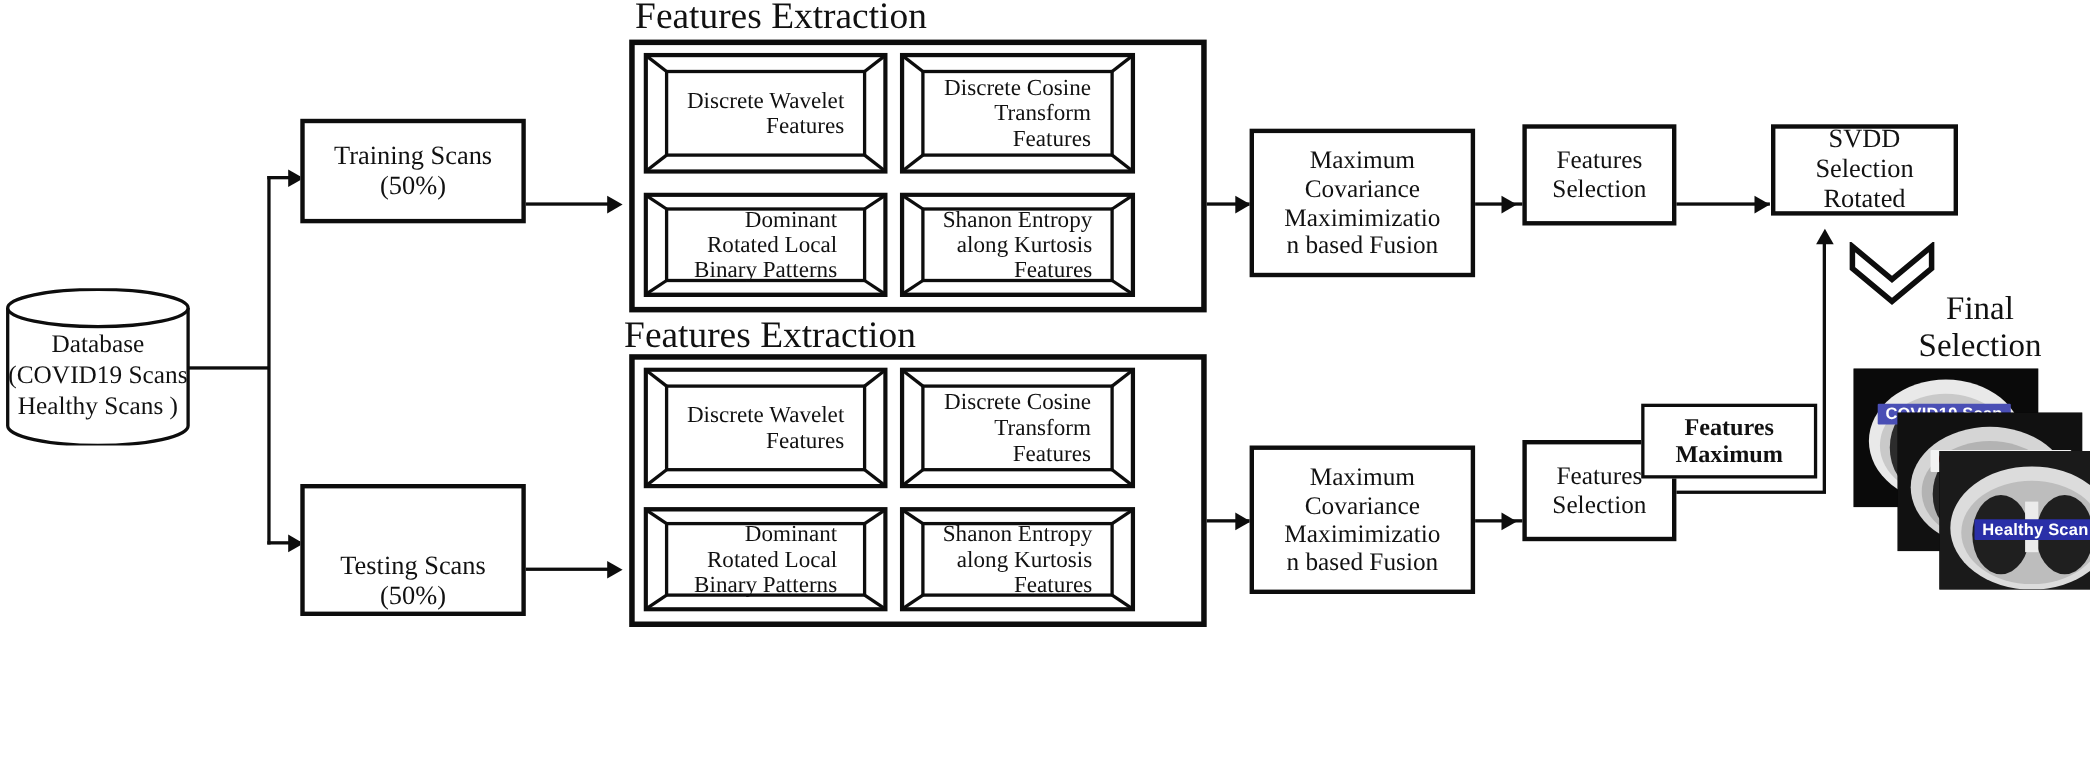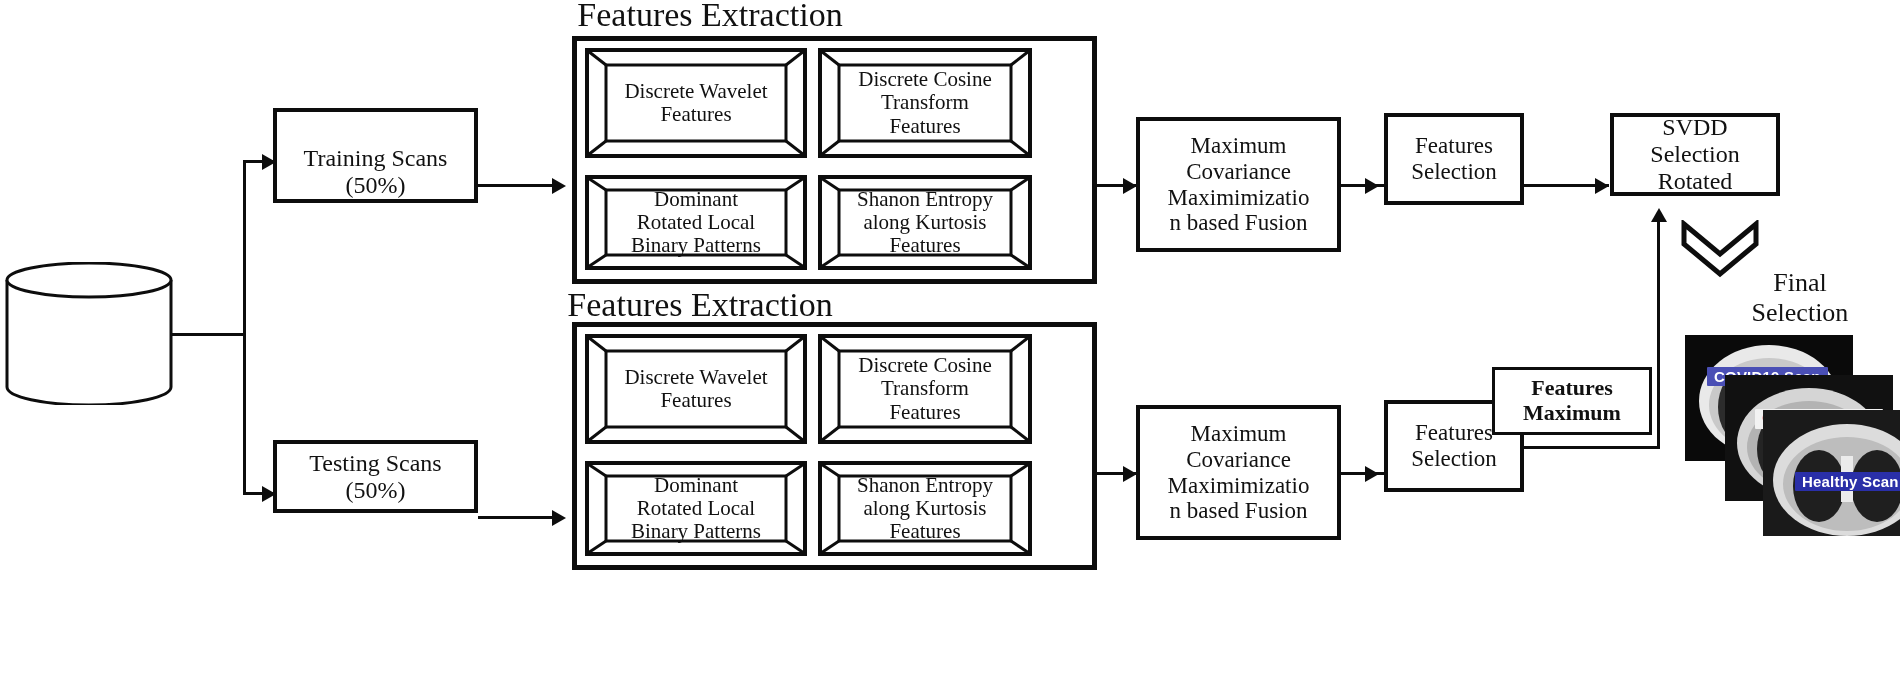--- a/index.html
+++ b/index.html
@@ -13,21 +13,21 @@
   .box-thin{border:3px solid #0d0d0d;background:#fff;box-sizing:border-box;}
 
   
   .group{border:5px solid #0d0d0d;background:#fff;box-sizing:border-box;}
 
   
   .bevel{box-sizing:border-box;position:absolute;}
   .bevel svg{position:absolute;left:0;top:0;}
   .bevel .lbl{position:absolute;left:11%;right:11%;top:0;bottom:0;
               display:flex;align-items:center;justify-content:center;
-              text-align:center;line-height:1.1;}
+              text-align:right;line-height:1.1;}
 
   
   .cyl{position:absolute;}
   .cyl svg{position:absolute;left:0;top:0;}
   .cyl .lbl{position:absolute;left:0;right:0;top:26%;
             text-align:center;line-height:1.22;}
 
   
   .hline{position:absolute;background:#0d0d0d;height:3px;}
   .vline{position:absolute;background:#0d0d0d;width:3px;}
@@ -52,37 +52,42 @@
 
 <div class="abs ctext ttl" style="left:560px;top:0px;width:300px;height:30px;">Features Extraction</div>
 
 <div class="abs ctext ttl" style="left:550px;top:290px;width:300px;height:30px;">Features Extraction</div>
 
 <div class="cyl" style="left:4px;top:262px;width:170px;height:143px;">
   <svg width="170" height="143" viewBox="0 0 170 143">
     <path d="M3,18 L3,125 A82,18 0 0 0 167,125 L167,18" fill="#fff" stroke="#0d0d0d" stroke-width="3"></path>
     <ellipse cx="85" cy="18" rx="82" ry="17" fill="#fff" stroke="#0d0d0d" stroke-width="3"></ellipse>
   </svg>
+  <div class="lbl" style="font-size:23px;">
+    <div>Database</div>
+    <div>(COVID19 Scans</div>
+    <div>Healthy Scans )</div>
+  </div>
 </div>
 
 <div class="hline" style="left:170px;top:333px;width:75px;"></div>
 <div class="vline" style="left:243px;top:160px;height:335px;"></div>
 <div class="hline" style="left:243px;top:160px;width:30px;"></div>
 <div class="arrowR" style="left:262px;top:154px;"></div>
 <div class="hline" style="left:243px;top:492px;width:30px;"></div>
 <div class="arrowR" style="left:262px;top:486px;"></div>
 
-<div class="abs box ctext" style="left:273px;top:108px;width:205px;height:95px;font-size:24px;align-items:flex-end;">
+<div class="abs box ctext" style="left:273px;top:108px;width:205px;height:95px;font-size:24px;">
   <div>
     <div>Training Scans</div>
     <div>(50%)</div>
   </div>
 </div>
 
-<div class="abs box ctext" style="left:273px;top:440px;width:205px;height:73px;font-size:24px;">
+<div class="abs box ctext" style="left:273px;top:440px;width:205px;height:120px;font-size:24px;align-items:flex-end;">
   <div>
     <div>Testing Scans</div>
     <div>(50%)</div>
   </div>
 </div>
 
 <div class="hline" style="left:478px;top:184px;width:75px;"></div>
 <div class="arrowR" style="left:552px;top:178px;"></div>
 <div class="hline" style="left:478px;top:516px;width:75px;"></div>
 <div class="arrowR" style="left:552px;top:510px;"></div>
@@ -296,21 +301,21 @@
   </svg>
 </div>
 
 <div class="abs box-thin ctext" style="left:1492px;top:367px;width:160px;height:68px;font-size:22px;font-weight:700;">
   <div>
     <div>Features</div>
     <div>Maximum</div>
   </div>
 </div>
 
-<div class="abs ctext" style="left:1700px;top:265px;width:200px;height:65px;font-size:26px;">
+<div class="abs ctext" style="left:1700px;top:265px;width:200px;height:65px;font-size:30px;">
   <div>
     <div>Final</div>
     <div>Selection</div>
   </div>
 </div>
 
 <div class="scan" style="left:1685px;top:335px;width:168px;height:126px;">
   <svg class="lung" width="168" height="126" viewBox="0 0 168 126">
     <rect width="168" height="126" fill="#0a0a0a"></rect>
     <ellipse cx="84" cy="66" rx="70" ry="56" fill="#e9e9e9"></ellipse>

